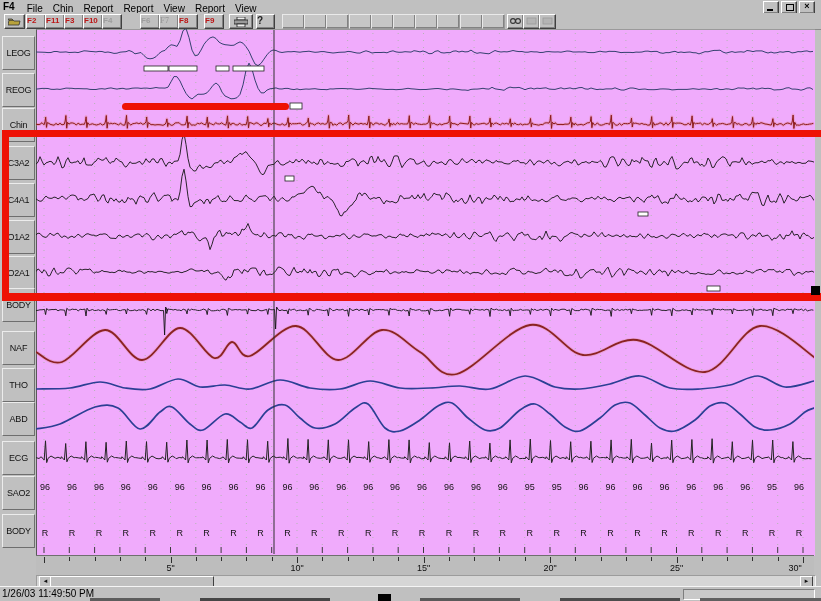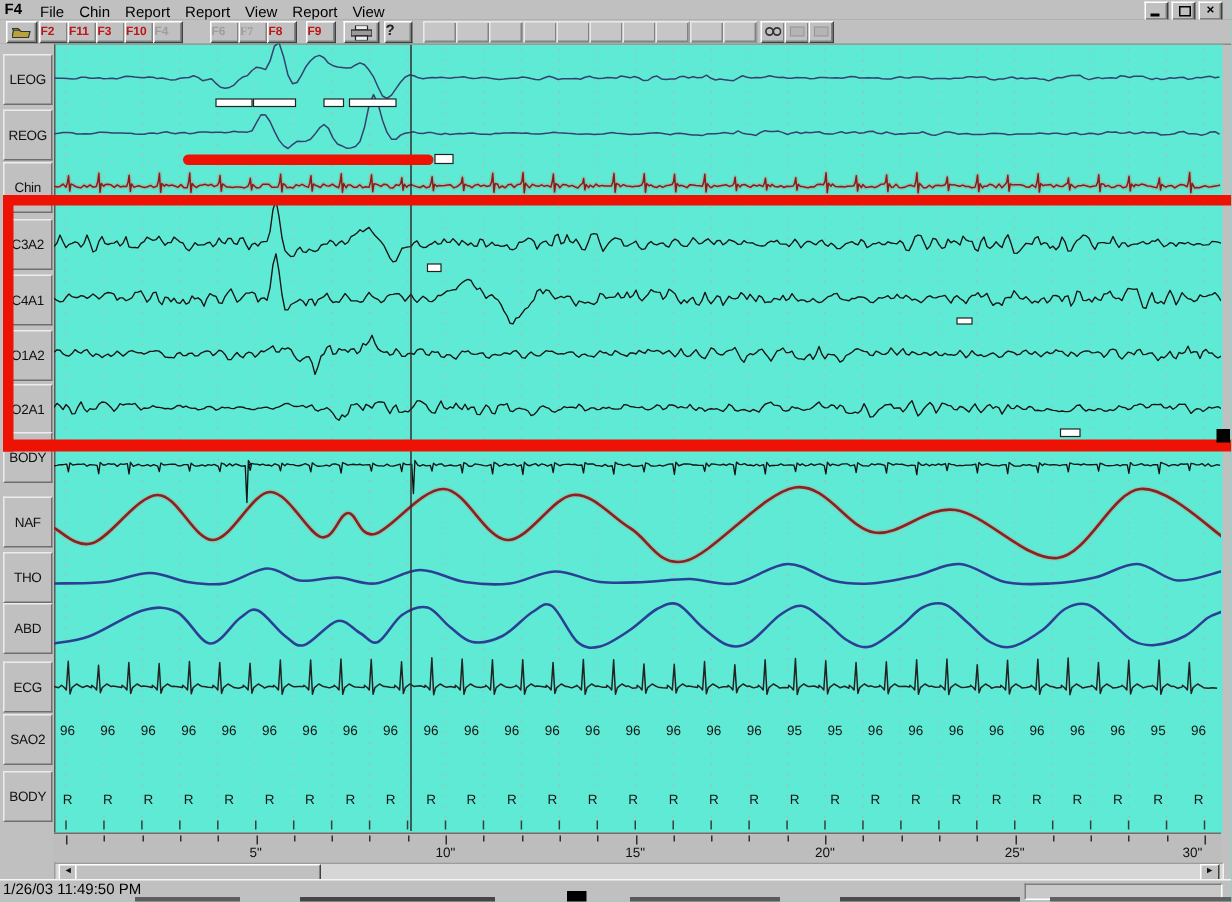--- a/index.html
+++ b/index.html
@@ -27,21 +27,21 @@
   .fk-off{color:#9d9d9d}
   .blankb{background:#c6c6c6;border-color:#e9e9e9 #9a9a9a #9a9a9a #e9e9e9}
   .tico{display:block;margin:2px auto 0}
   
   #labelcol{position:absolute;left:0;top:29px;width:36px;height:545px;background:#c0c0c0}
   .chlabel{position:absolute;left:2px;width:31px;height:32px;background:#c0c0c0;
            border:1px solid;border-color:#ececec #6e6e6e #6e6e6e #ececec;
            display:flex;align-items:center;justify-content:center;
            font-size:9px;color:#111;letter-spacing:-0.2px}
   
-  #chart{position:absolute;left:36px;top:29px;width:778px;height:526px;background:#5eead4;
+  #chart{position:absolute;left:36px;top:29px;width:778px;height:526px;background:#f0abfc;
          border-left:1px solid #5a5a5a;border-top:1px solid #9a9a9a}
   #chart svg{position:absolute;left:-1px;top:-1px}
   .numcell{position:absolute;width:18px;text-align:center;font-size:9px;line-height:10px;color:#141414}
   
   #ruler{position:absolute;left:36px;top:555px;width:778px;height:19px;background:#bdbdbd;
          border-top:1px solid #6f6f6f}
   .rtick{position:absolute;top:1px;width:1px;background:#2e2e2e}
   .rlabel{position:absolute;top:7px;width:24px;text-align:center;font-size:9px;color:#101010}
   
   #hscroll{position:absolute;left:36px;top:575px;width:778px;height:11px;background:#d6d6d6;

